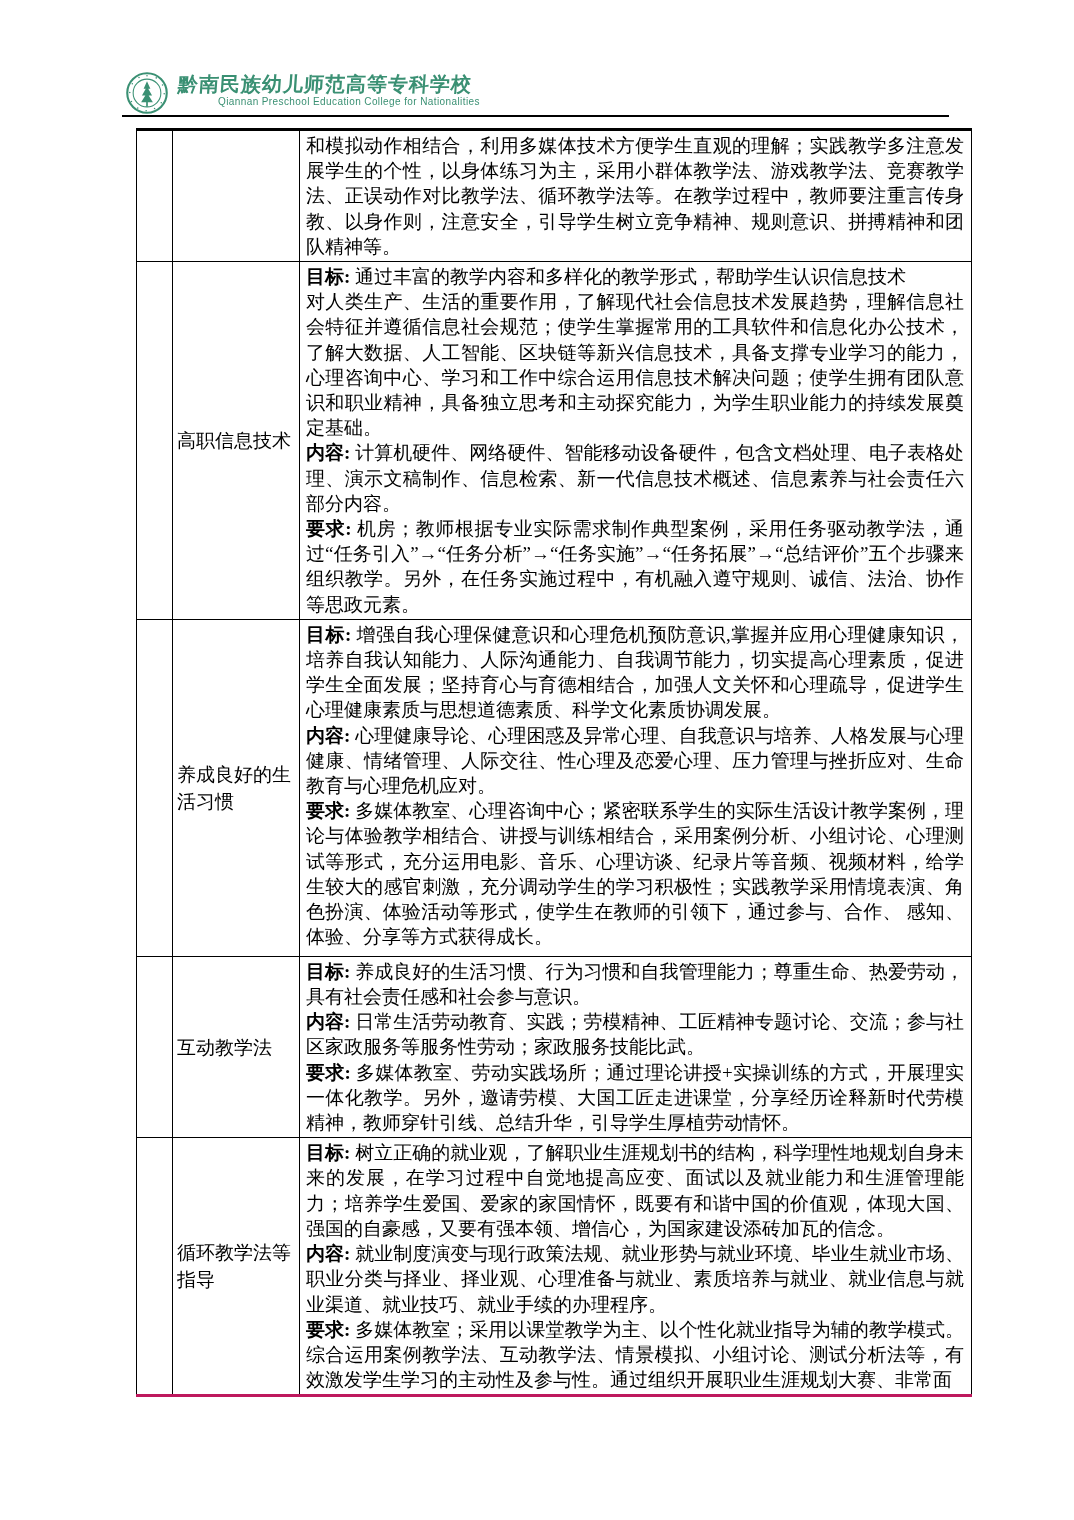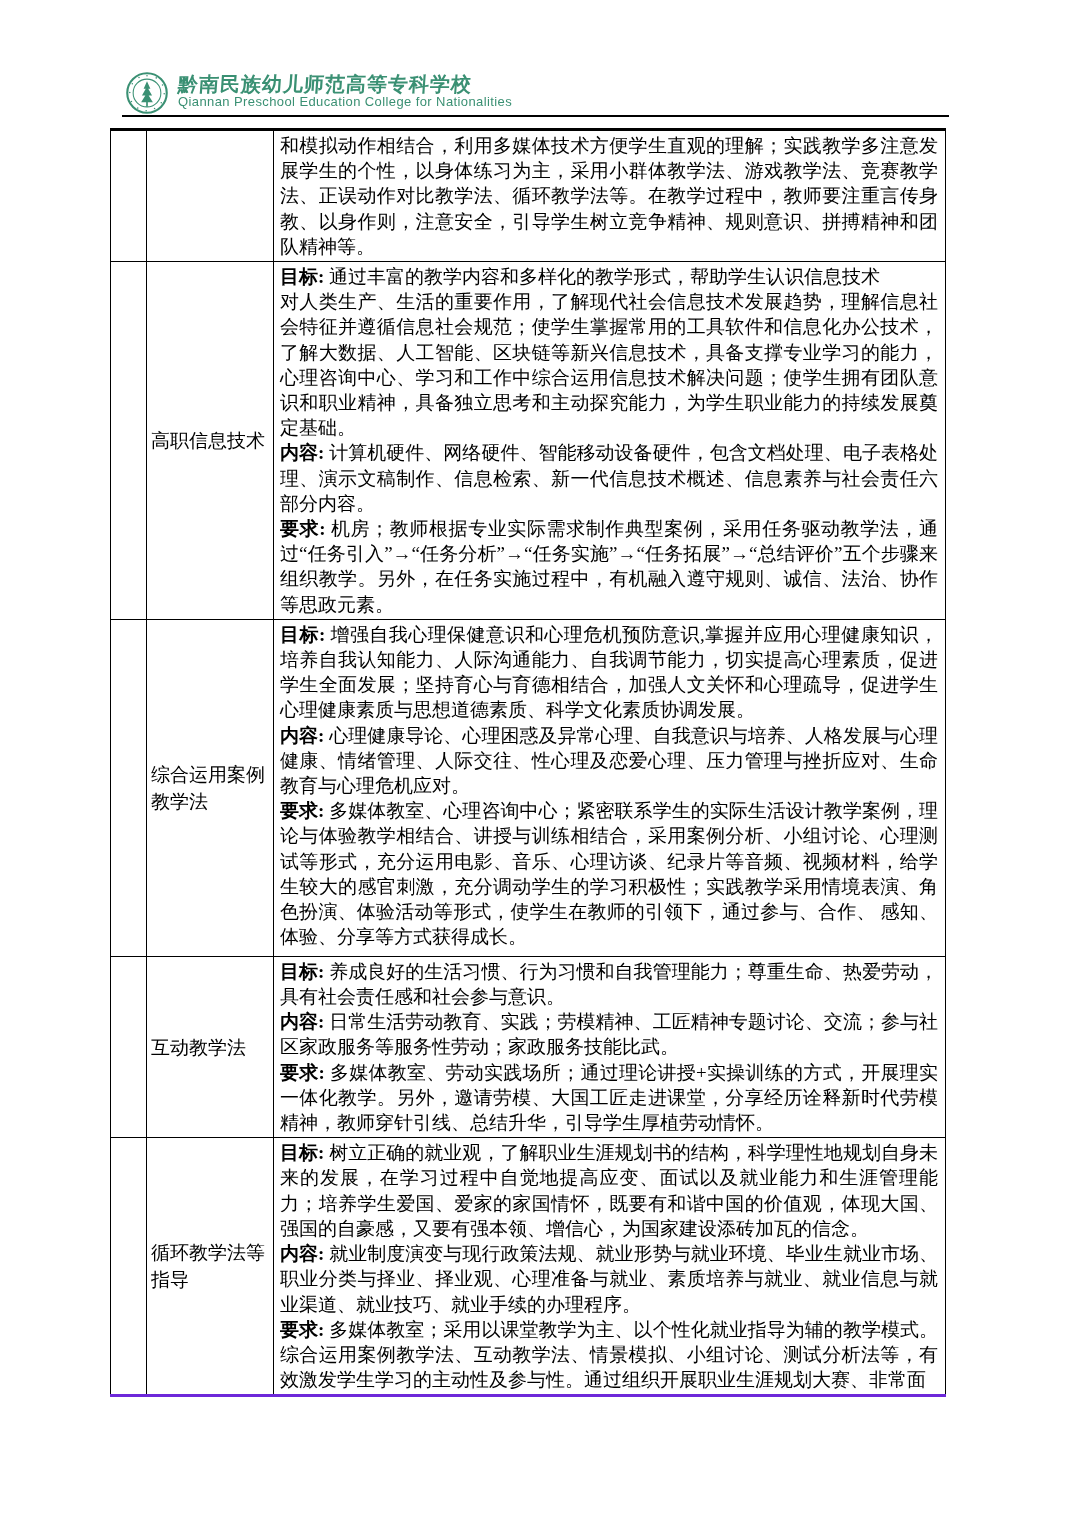--- a/index.html
+++ b/index.html
@@ -44,44 +44,45 @@
   }
   .logo-zh {
     font-weight: bold;
     font-size: 20px;
     letter-spacing: 1px;
     line-height: 24px;
     font-family: "Liberation Serif", "DejaVu Serif", serif;
     transform: skewX(-4deg);
   }
   .logo-en {
-    font-size: 13px;
+    font-size: 10px;
     letter-spacing: 0.4px;
     line-height: 11px;
     font-family: "Liberation Sans", "DejaVu Sans", sans-serif;
+    margin-left: 40px;
   }
   .header-rule {
     position: absolute;
     left: 0;
     top: 45px;
     width: 827px;
     height: 0;
     border-top: 2px solid #000;
   }
 
   
   .course-table {
     position: absolute;
-    left: 110px;
+    left: 136px;
     top: 128px;
     width: 835px;
     border-collapse: collapse;
     table-layout: fixed;
     border-top: 3px solid #000;
-    border-bottom: 3px solid #6d28d9;
+    border-bottom: 3px solid #be185d;
     font-family: Liberation Serif, serif;
   }
   .course-table td {
     border: 1px solid #000;
     vertical-align: middle;
     overflow: hidden;
     padding: 0;
   }
   .col-num   { width: 36px; }
   .col-name  { width: 127px; }
@@ -170,21 +171,21 @@
         <td class="cell-desc">
           <p><b>目标:</b> 通过丰富的教学内容和多样化的教学形式，帮助学生认识信息技术</p>
           <p>对人类生产、生活的重要作用，了解现代社会信息技术发展趋势，理解信息社会特征并遵循信息社会规范；使学生掌握常用的工具软件和信息化办公技术，了解大数据、人工智能、区块链等新兴信息技术，具备支撑专业学习的能力，心理咨询中心、学习和工作中综合运用信息技术解决问题；使学生拥有团队意识和职业精神，具备独立思考和主动探究能力，为学生职业能力的持续发展奠定基础。</p>
           <p><b>内容:</b> 计算机硬件、网络硬件、智能移动设备硬件，包含文档处理、电子表格处理、演示文稿制作、信息检索、新一代信息技术概述、信息素养与社会责任六部分内容。</p>
           <p><b>要求:</b> 机房；教师根据专业实际需求制作典型案例，采用任务驱动教学法，通过“任务引入”→“任务分析”→“任务实施”→“任务拓展”→“总结评价”五个步骤来组织教学。另外，在任务实施过程中，有机融入遵守规则、诚信、法治、协作等思政元素。</p>
         </td>
       </tr>
       <tr style="height: 337px;">
         <td class="cell-num">10</td>
         <td class="cell-name">
-          <div>综合运用案例教学法</div>
+          <div>养成良好的生活习惯</div>
         </td>
         <td class="cell-desc">
           <p><b>目标:</b> 增强自我心理保健意识和心理危机预防意识,掌握并应用心理健康知识，培养自我认知能力、人际沟通能力、自我调节能力，切实提高心理素质，促进学生全面发展；坚持育心与育德相结合，加强人文关怀和心理疏导，促进学生心理健康素质与思想道德素质、科学文化素质协调发展。</p>
           <p><b>内容:</b> 心理健康导论、心理困惑及异常心理、自我意识与培养、人格发展与心理健康、情绪管理、人际交往、性心理及恋爱心理、压力管理与挫折应对、生命教育与心理危机应对。</p>
           <p><b>要求:</b> 多媒体教室、心理咨询中心；紧密联系学生的实际生活设计教学案例，理论与体验教学相结合、讲授与训练相结合，采用案例分析、小组讨论、心理测试等形式，充分运用电影、音乐、心理访谈、纪录片等音频、视频材料，给学生较大的感官刺激，充分调动学生的学习积极性；实践教学采用情境表演、角色扮演、体验活动等形式，使学生在教师的引领下，通过参与、合作、 感知、体验、分享等方式获得成长。</p>
         </td>
       </tr>
       <tr style="height: 180px;">
         <td class="cell-num">15</td>
         <td class="cell-name">

